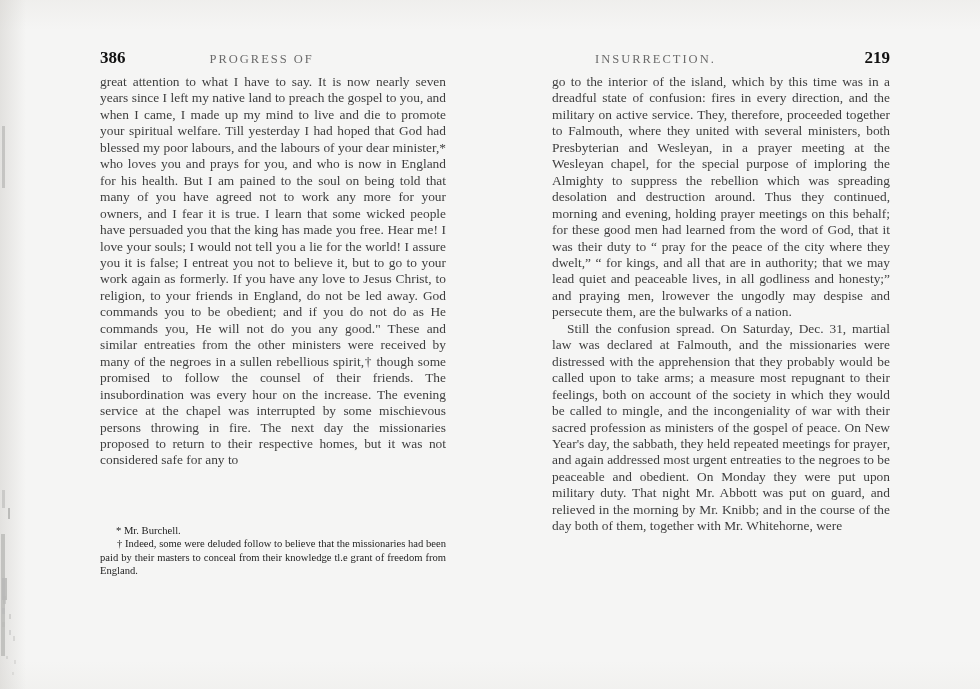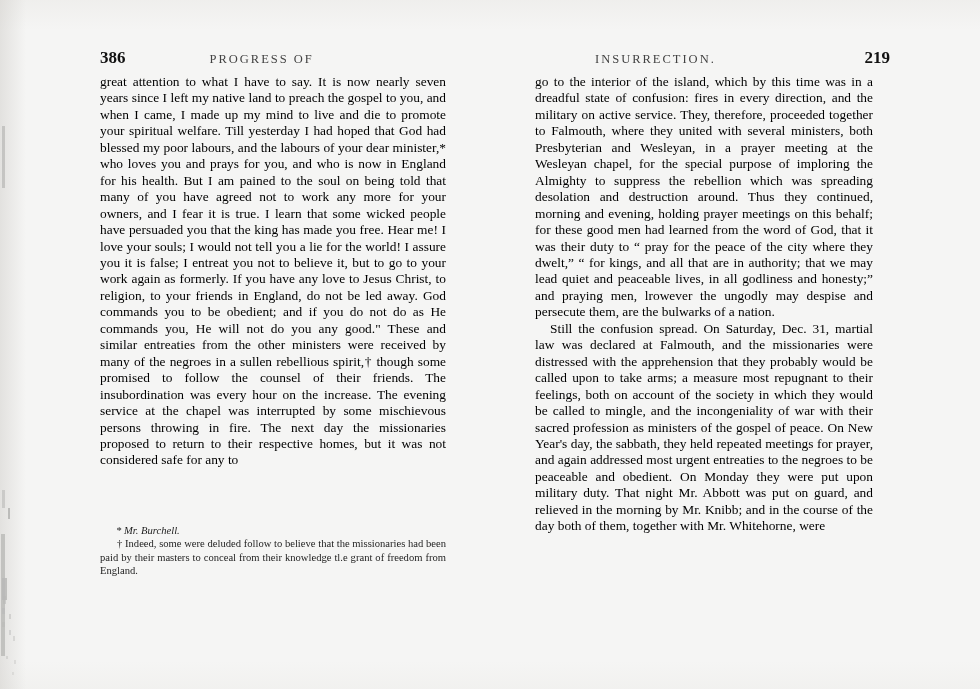--- a/index.html
+++ b/index.html
@@ -72,60 +72,60 @@
 
   .folio {
     font-size: 17px;
     font-weight: bold;
     letter-spacing: 0px;
     color: #141414;
   }
   .head-title {
     font-size: 12.5px;
     letter-spacing: 2.0px;
-    color: #6d28d9;
+    color: #4d7c0f;
     text-transform: uppercase;
   }
   .rh-left .folio { margin-right: 0; }
   .rh-left .head-title { margin-left: 84px; }
   .rh-right .head-title { margin-left: 43px; }
   .rh-right .folio { margin-left: auto; }
 
   
   .column {
     position: absolute;
     top: 74px;
     font-size: 13.4px;
     line-height: 16.45px;
     text-align: justify;
     text-justify: inter-word;
-    color: #000000;
+    color: #0c4a6e;
   }
   .col-left  { left: 100px; width: 346px; }
-  .col-right { left: 535px; width: 338px; }
+  .col-right { left: 552px; width: 338px; }
 
   .column p {
     margin: 0;
     text-indent: 0;
   }
   .column p.indent { text-indent: 15px; font-family: Liberation Serif, serif; }
 
   
   .footnotes {
     position: absolute;
     left: 100px;
     top: 524px;
     width: 346px;
     font-size: 10.6px;
     line-height: 13.4px;
     text-align: justify;
     color: #1f1f1f;
   }
   .footnotes p { margin: 0; }
-  .footnotes p.fn-first { text-indent: 16px; font-style: italic; }
+  .footnotes p.fn-first { text-indent: 16px; }
   .footnotes p.fn-second { text-indent: 17px; }
 
   
   .inked {
     filter: contrast(1.02) saturate(0);
     text-rendering: optimizeLegibility;
   }
 </style>
 </head>
 <body>

